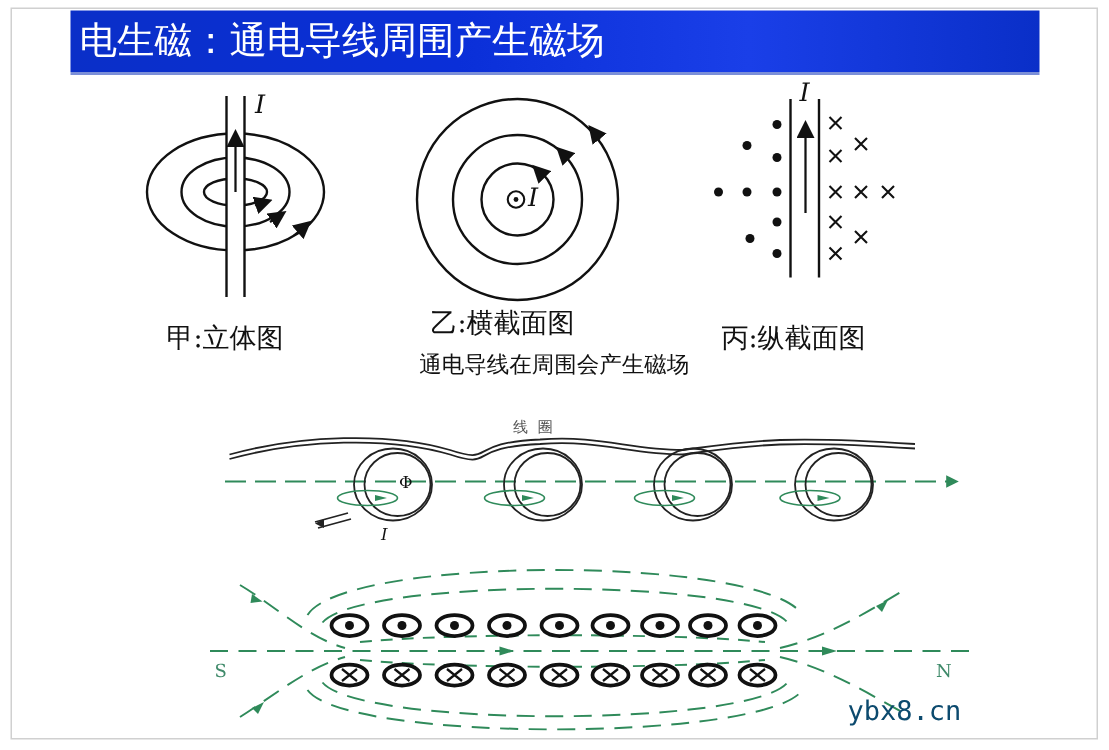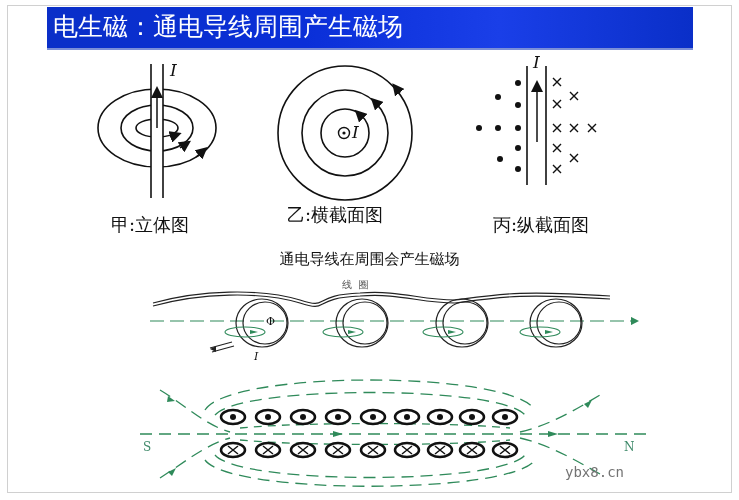--- a/index.html
+++ b/index.html
@@ -8,27 +8,27 @@
     .frame { position: absolute; left: 7px; top: 5px; width: 725px; height: 488px;
              border: 1px solid #d0d0d0; box-sizing: border-box; background: #fff; }
     .banner { position: absolute; left: 47px; top: 7px; width: 646px; height: 43px;
               background: linear-gradient(90deg, #0a2fc8 0%, #0a2fd8 40%, #1a3fe8 70%, #0a2fc8 100%);
               border-bottom: 2px solid #7b8fd8; box-sizing: border-box; }
     .banner-title { position: absolute; left: 6px; top: 4px; color: #ffffff;
                     font-family: "DejaVu Sans", sans-serif; font-size: 25px; line-height: 32px;
                     letter-spacing: 0px; white-space: nowrap; }
     .caption { position: absolute; font-family: "DejaVu Serif", serif; font-size: 18px;
                color: #111; white-space: nowrap; }
-    .subtitle { position: absolute; left: 0; width: 739px; top: 250px; text-align: center;
+    .subtitle { position: absolute; left: 0; width: 739px; top: 234px; text-align: center;
                 font-family: Liberation Sans, sans-serif; font-size: 15px; color: #111; }
     .coil-label { position: absolute; left: 342px; top: 278px; font-size: 10px; color: #555;
                   font-family: Liberation Serif, serif; letter-spacing: 2px; }
     .pole { position: absolute; font-family: "DejaVu Serif", serif; font-size: 12px; color: #3f8a6a; }
     .watermark { position: absolute; left: 565px; top: 464px; font-family: "DejaVu Sans Mono", monospace;
-                 font-size: 14px; color: #737373; }
+                 font-size: 18px; color: #0c4a6e; }
     svg { position: absolute; left: 0; top: 0; }
     .ital { font-family: "DejaVu Serif", serif; font-style: italic; }
   </style>
 </head>
 <body>
 
 <div class="frame"></div>
 
 <div class="banner">
   <div class="banner-title">电生磁：通电导线周围产生磁场</div>
@@ -196,21 +196,21 @@
     </g>
   </g>
 </svg>
 
 <span class="caption ital" style="left:170px;top:60px;font-size:17px;">I</span>
 <span class="caption ital" style="left:352px;top:122px;font-size:17px;">I</span>
 <span class="caption ital" style="left:533px;top:52px;font-size:17px;">I</span>
 
 <span class="caption" style="left:111px;top:213px;">甲:立体图</span>
 <span class="caption" style="left:287px;top:203px;">乙:横截面图</span>
-<span class="caption" style="left:481px;top:213px;margin-left:12px;">丙:纵截面图</span>
+<span class="caption" style="left:481px;top:213px;">丙:纵截面图</span>
 
 <div class="subtitle">通电导线在周围会产生磁场</div>
 
 <span class="coil-label">线 圈</span>
 <span class="caption" style="left:266px;top:315px;font-size:11px;">Φ</span>
 <span class="caption ital" style="left:254px;top:350px;font-size:11px;">I</span>
 
 <span class="pole" style="left:143px;top:440px;">S</span>
 <span class="pole" style="left:624px;top:440px;">N</span>
 

